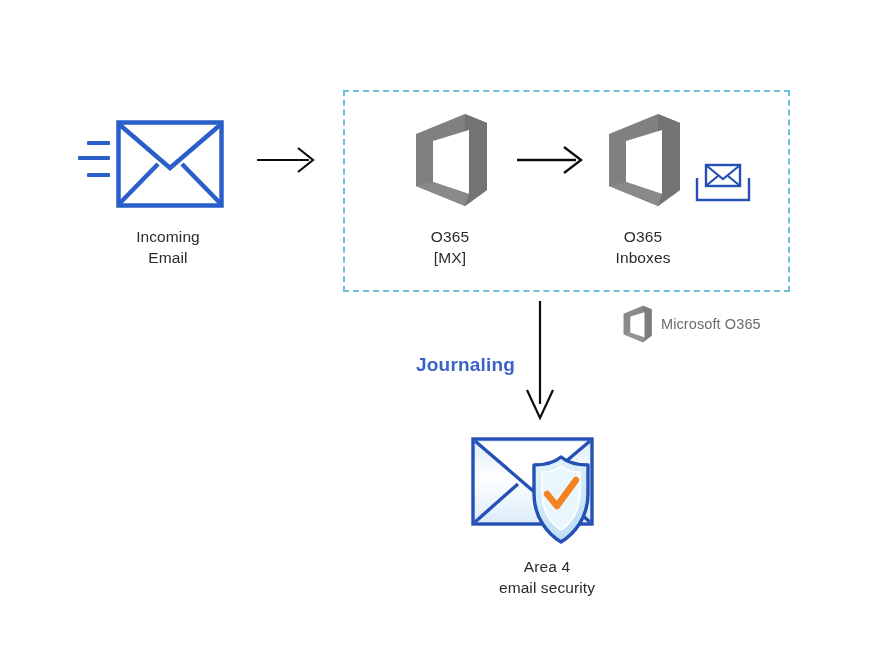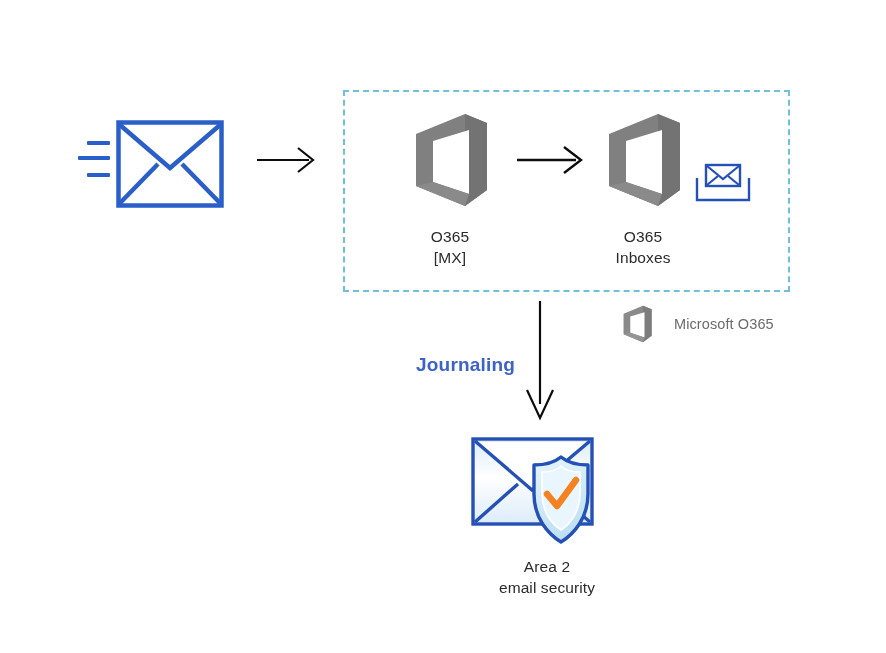--- a/index.html
+++ b/index.html
@@ -60,21 +60,21 @@
     letter-spacing: 0.2px;
   }
 
   
   #legend {
     position: absolute;
     left: 620px;
     top: 304px;
     display: flex;
     align-items: center;
-    gap: 20px;
+    gap: 7px;
   }
   #legend-text {
     font-size: 14.5px;
     color: #6b6b6b;
     letter-spacing: 0.1px;
   }
 </style>
 </head>
 <body>
 
@@ -91,20 +91,22 @@
     </div>
 
     <svg style="position:absolute; left:38px; top:0px;" width="108" height="88" viewBox="0 0 108 88">
       <rect x="2.5" y="2.5" width="103" height="83" fill="#ffffff" stroke="#2a5fc9" stroke-width="4.5"></rect>
       <path d="M4 5 L54 48 L104 5" fill="none" stroke="#2a5fc9" stroke-width="4.5"></path>
       <path d="M4 83 L42 44" fill="none" stroke="#2a5fc9" stroke-width="4.5"></path>
       <path d="M104 83 L66 44" fill="none" stroke="#2a5fc9" stroke-width="4.5"></path>
     </svg>
   </div>
 
+  <div class="label" style="left:98px; top:226px; width:140px;">Incoming
+Email</div>
 
   <svg class="node" style="left:256px; top:142px;" width="64" height="36" viewBox="0 0 64 36">
     <line x1="1" y1="18" x2="53" y2="18" stroke="#0d0d0d" stroke-width="2.2"></line>
     <path d="M42 6 L57 18 L42 30" fill="none" stroke="#0d0d0d" stroke-width="2.2"></path>
   </svg>
 
   <div class="node" id="o365-mx-node" style="left:407px; top:112px;">
     <svg width="86" height="96" viewBox="0 0 86 96">
 
       <path d="M9 22 L58 2 L80 11 L80 78 L58 94 L9 74 Z" fill="#808080"></path>
@@ -205,16 +207,16 @@
                  C5 8 -2 10 -10 10
                  L-10 32
                  C-10 50 0 62 9 68
                  C18 62 28 50 28 32 Z" fill="#eaf6fd" stroke="#ffffff" stroke-width="1.6"></path>
 
         <path d="M-5 32 L5 44 L24 18" fill="none" stroke="#f58220" stroke-width="6.5" stroke-linecap="round" stroke-linejoin="round"></path>
       </g>
     </svg>
   </div>
 
-  <div class="label" style="left:472px; top:556px; width:150px;">Area 2
+  <div class="label" style="left:472px; top:556px; width:150px;">Area 4
 email security</div>
 
 </div>
 
 </body></html>

